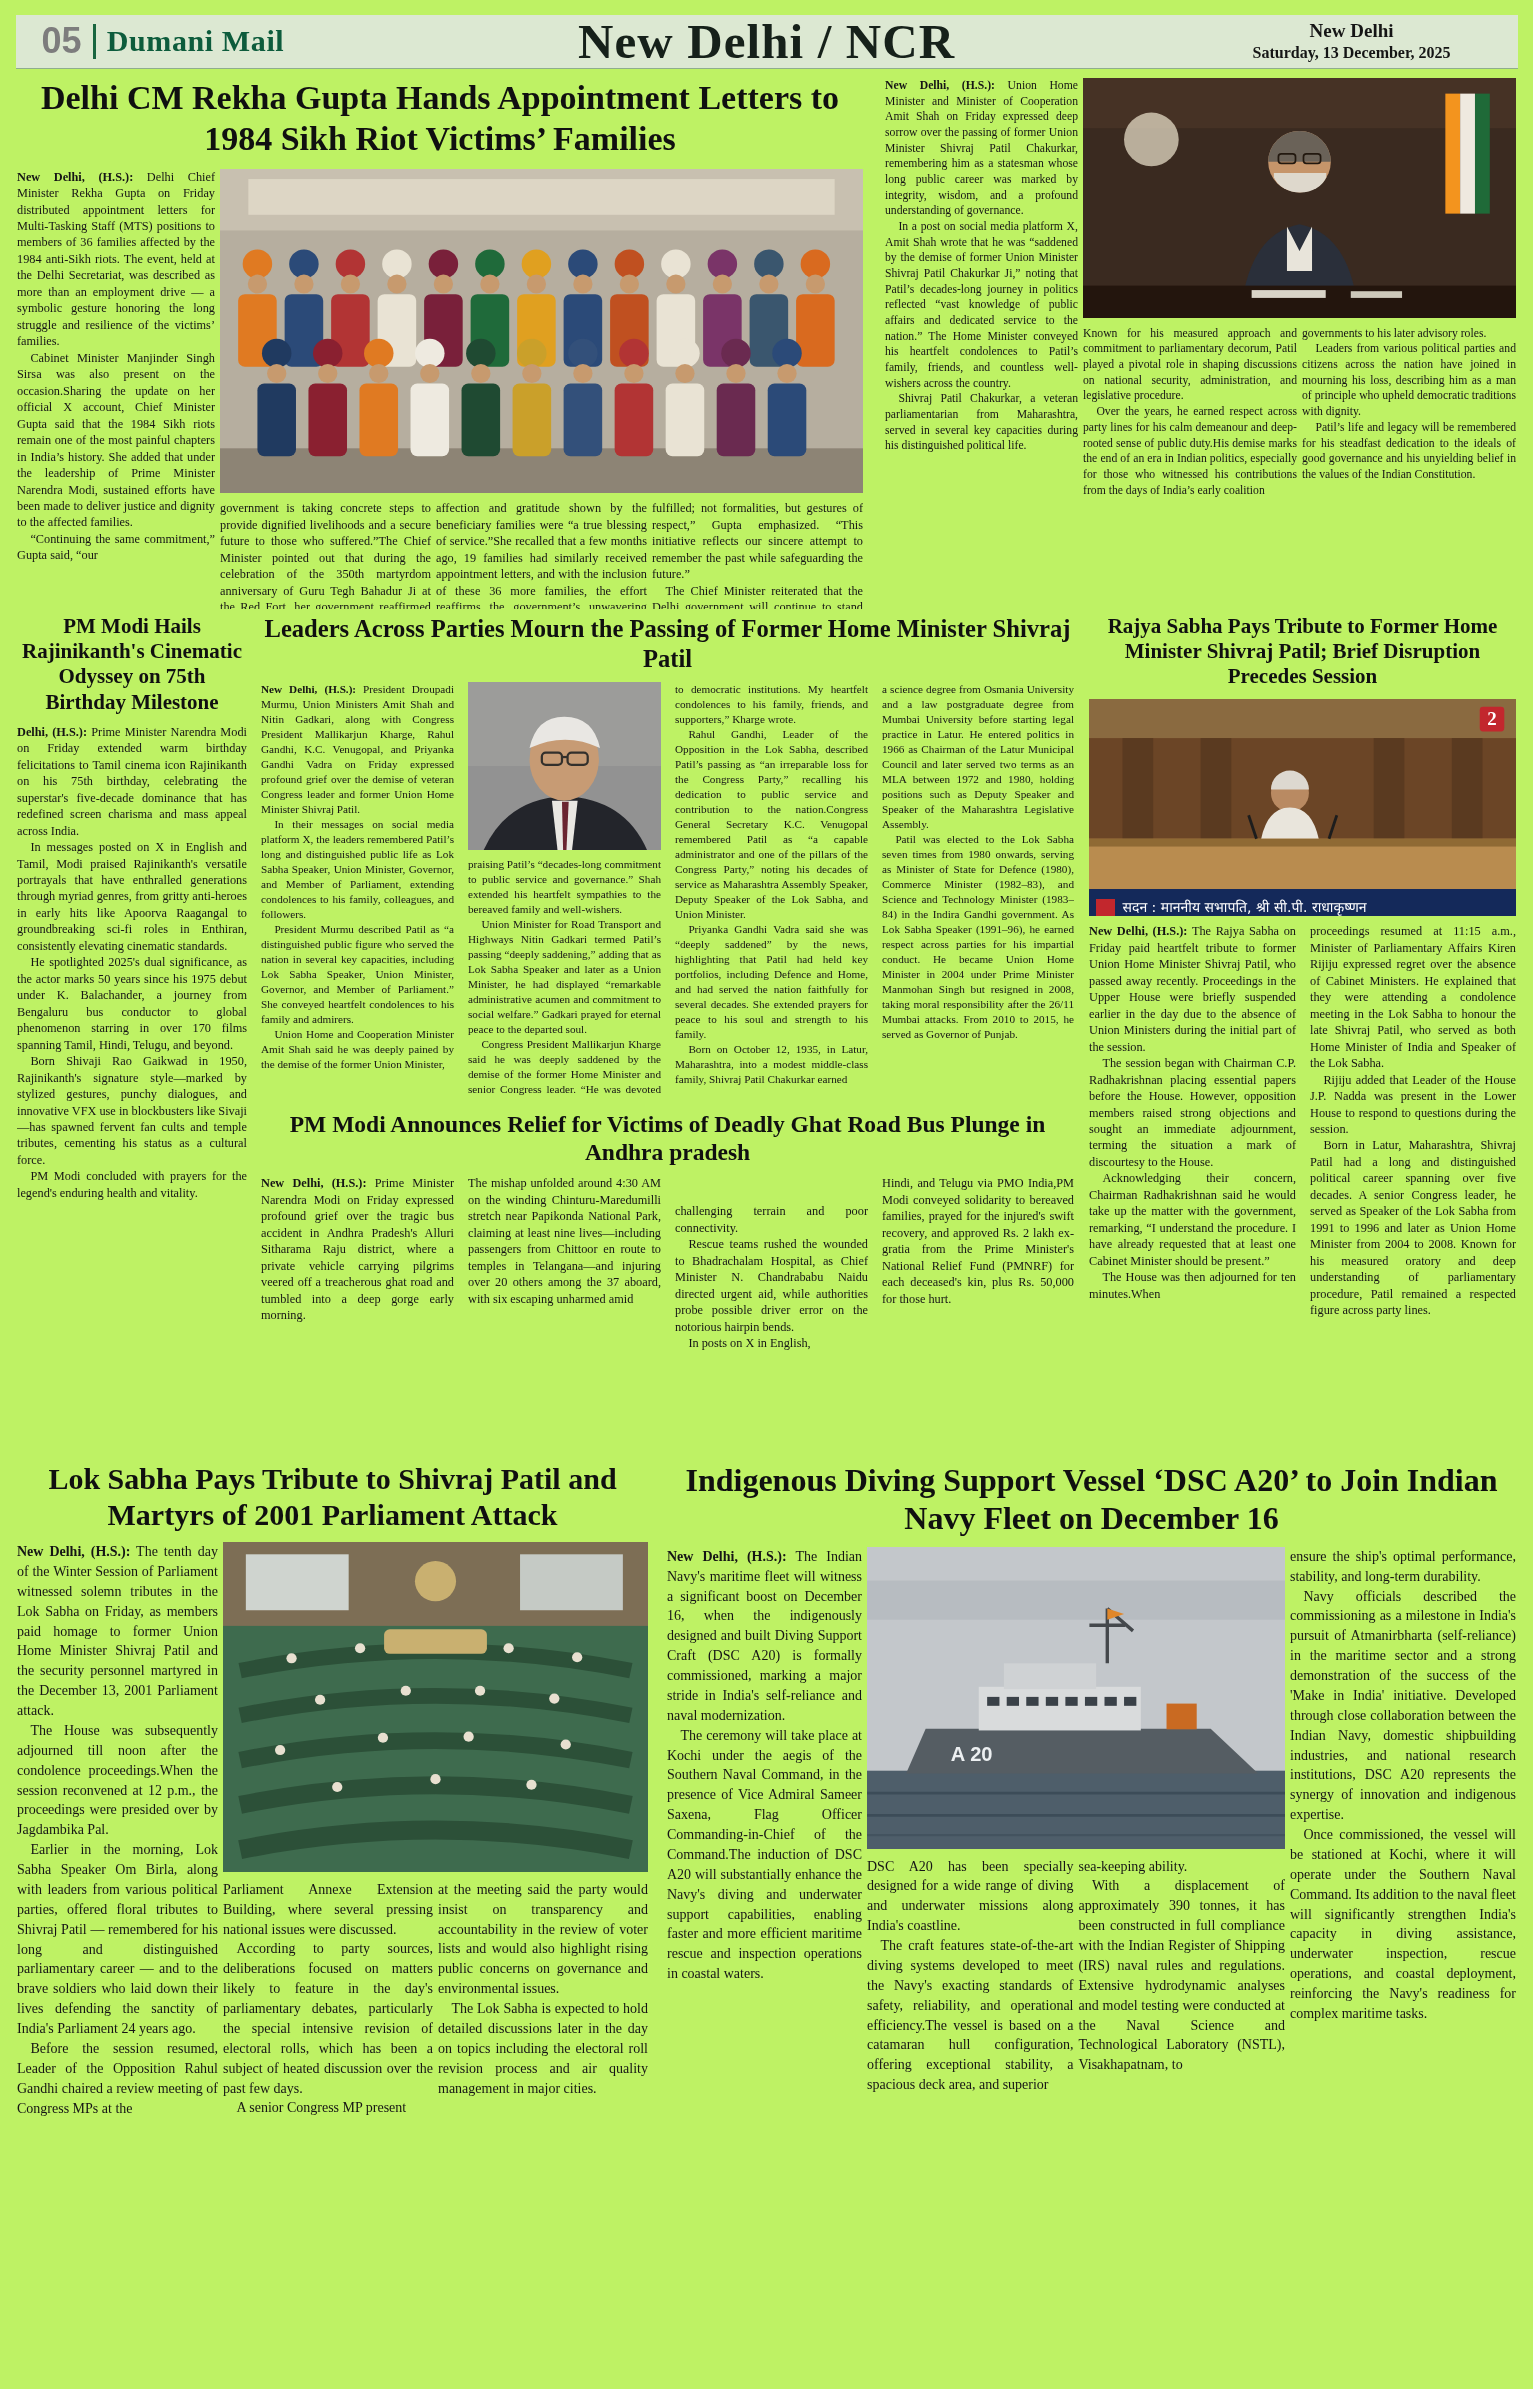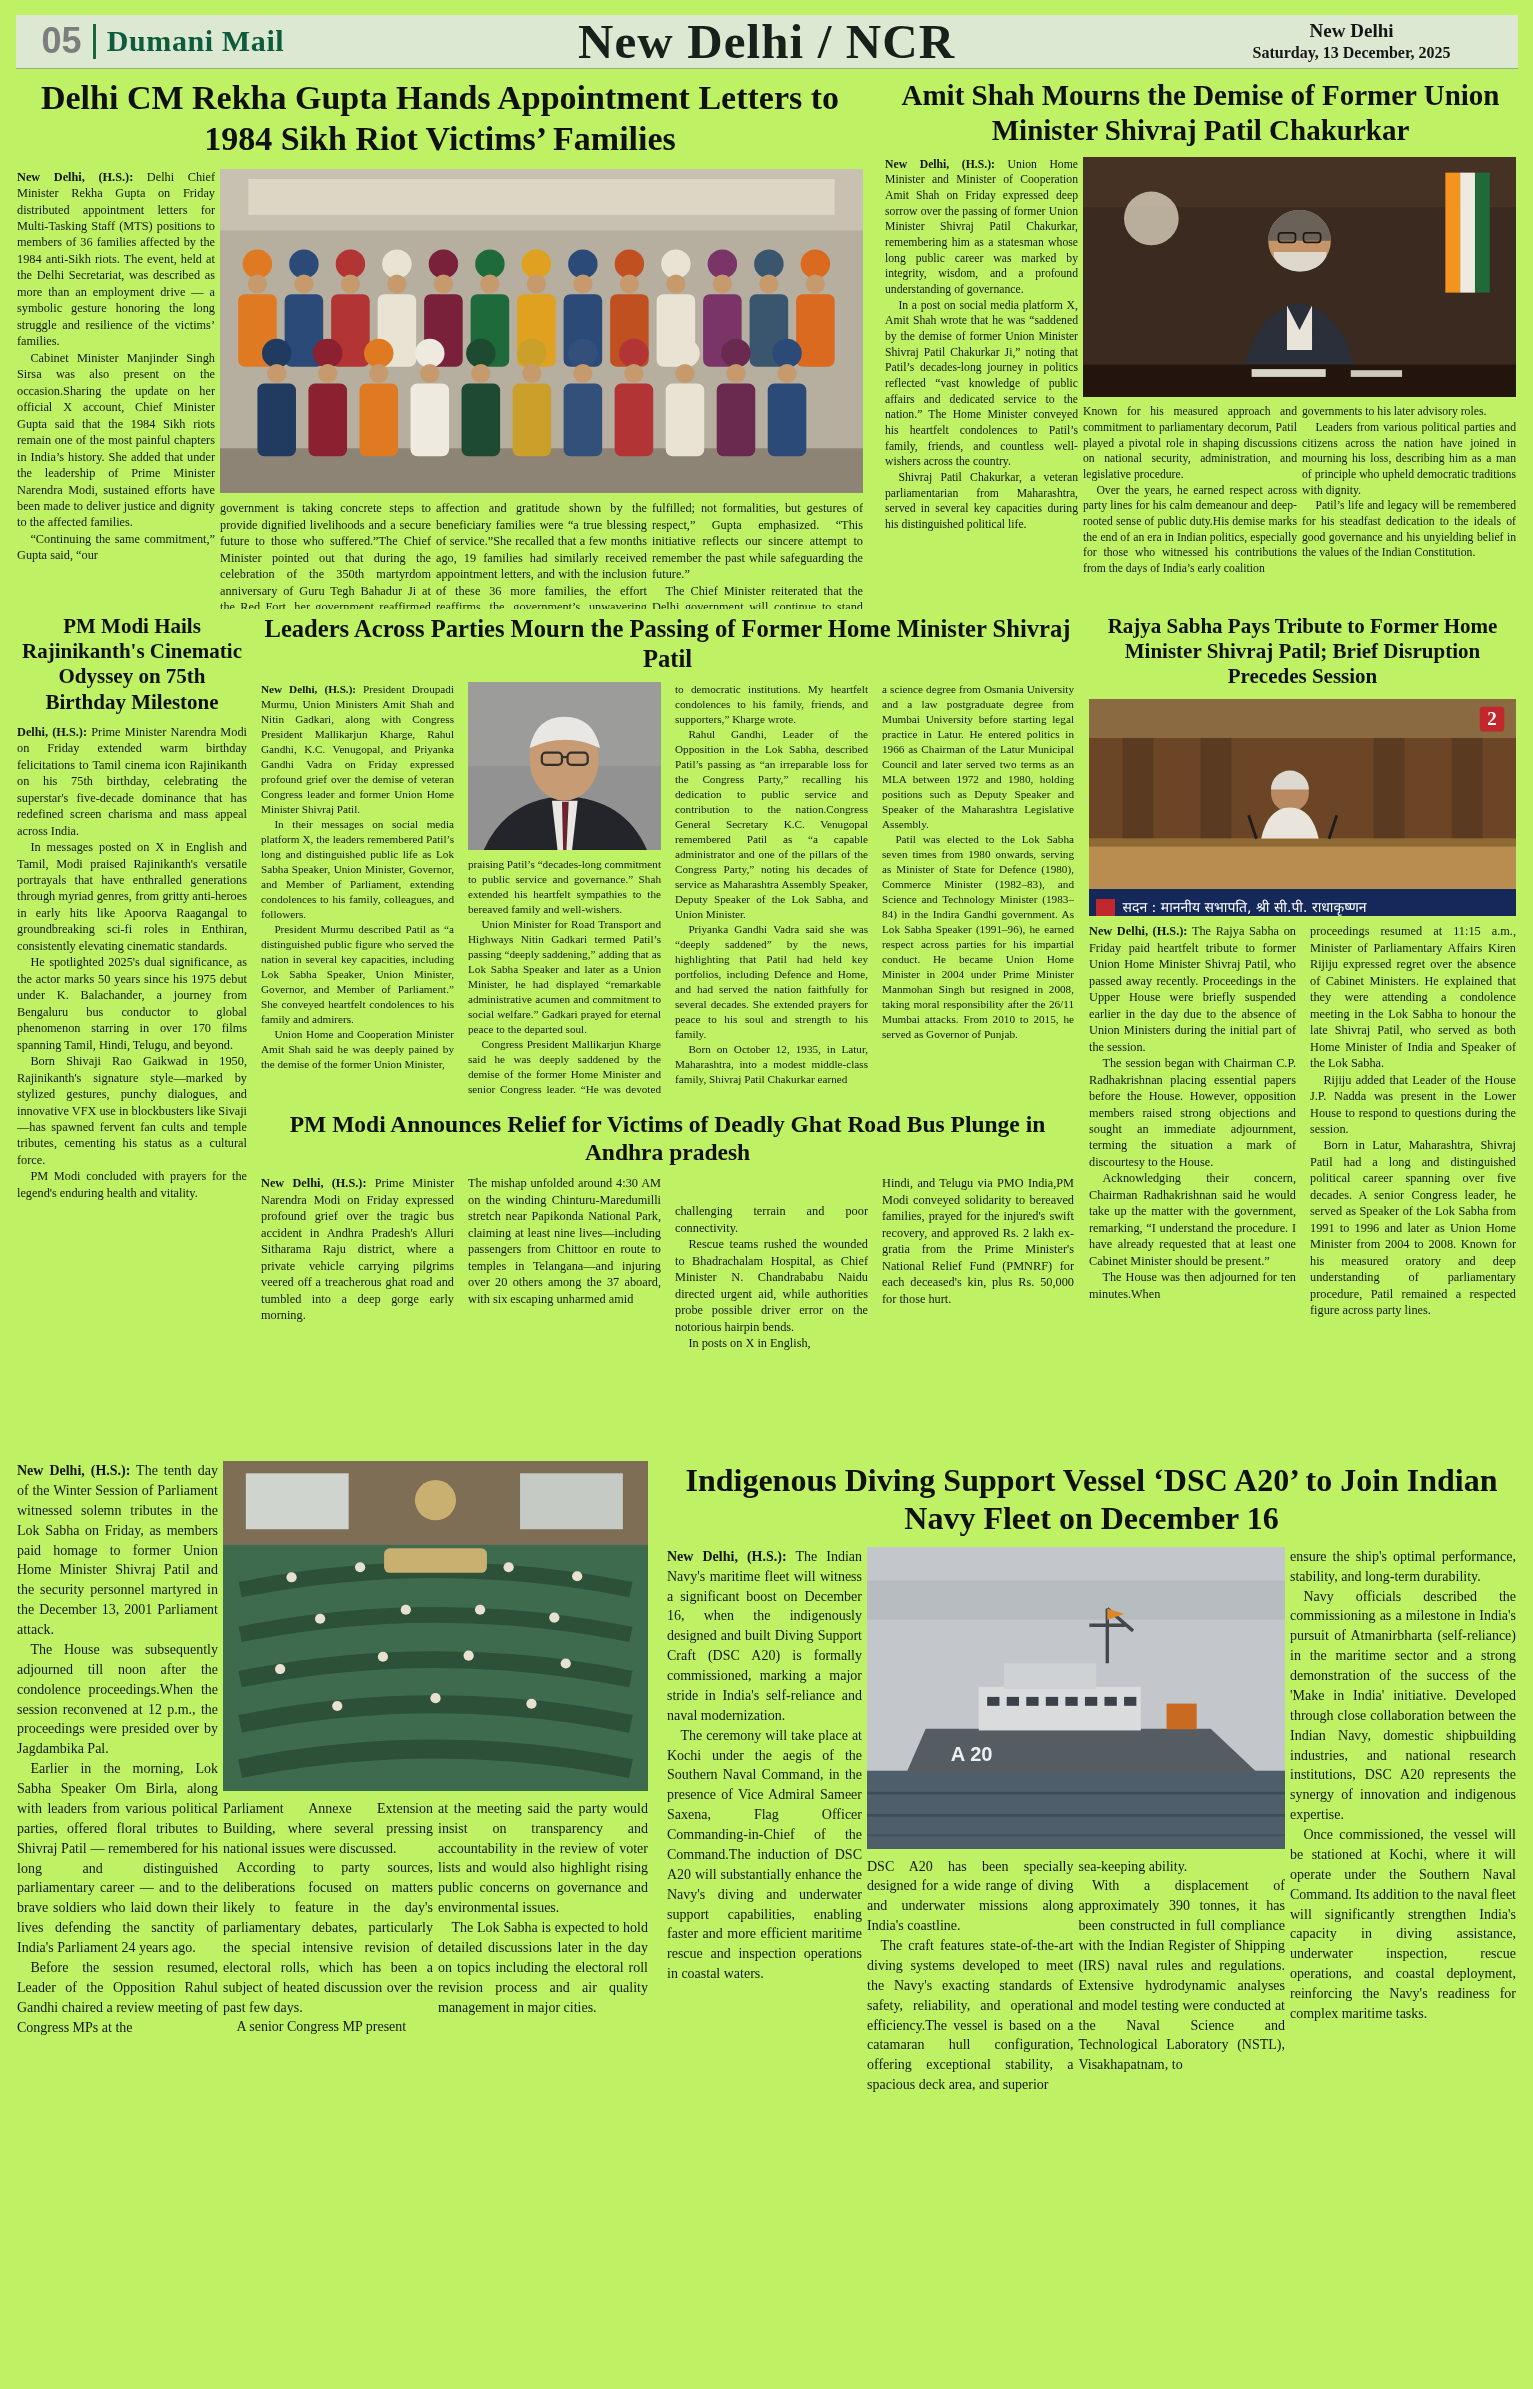--- a/index.html
+++ b/index.html
@@ -126,21 +126,20 @@
           <div class="col cont" style="flex:1;">
               <p>fulfilled; not formalities, but gestures of respect,” Gupta emphasized. “This initiative reflects our sincere attempt to remember the past while safeguarding the future.”</p>
               <p>The Chief Minister reiterated that the Delhi government will continue to stand with the victims’ families, ensuring opportunities for them to rebuild their lives with dignity and self-reliance.</p>
             </div>
         </div>
       </div>
     </div>
   </section>
 
   <section class="sec" id="sec-amitshah" style="left:885px; top:78px; width:631px; height:531px; font-size:11.7px;">
-    <h1 class="hl" style="font-size:29px;">Amit Shah Mourns the Demise of Former Union Minister Shivraj Patil Chakurkar</h1>
     <div class="cols">
       <div class="col" style="width:193px; flex:none;">
         <p><b class="dl">New Delhi, (H.S.):</b>
           <span>Union Home Minister and Minister of Cooperation Amit Shah on Friday expressed deep sorrow over the passing of former Union Minister Shivraj Patil Chakurkar, remembering him as a statesman whose long public career was marked by integrity, wisdom, and a profound understanding of governance.</span></p>
         <div class="more">
             <p>In a post on social media platform X, Amit Shah wrote that he was “saddened by the demise of former Union Minister Shivraj Patil Chakurkar Ji,” noting that Patil’s decades-long journey in politics reflected “vast knowledge of public affairs and dedicated service to the nation.” The Home Minister conveyed his heartfelt condolences to Patil’s family, friends, and countless well-wishers across the country.</p>
             <p>Shivraj Patil Chakurkar, a veteran parliamentarian from Maharashtra, served in several key capacities during his distinguished political life.</p>
           </div>
       </div>
       <div class="stack" style="flex:1;">
@@ -297,20 +296,21 @@
           <p>Rescue teams rushed the wounded to Bhadrachalam Hospital, as Chief Minister N. Chandrababu Naidu directed urgent aid, while authorities probe possible driver error on the notorious hairpin bends.</p>
           <p>In posts on X in English,</p>
         </div>
       <div class="col cont" style="flex:1;">
           <p>Hindi, and Telugu via PMO India,PM Modi conveyed solidarity to bereaved families, prayed for the injured's swift recovery, and approved Rs. 2 lakh ex-gratia from the Prime Minister's National Relief Fund (PMNRF) for each deceased's kin, plus Rs. 50,000 for those hurt.</p>
         </div>
     </div>
   </section>
 
   <section class="sec" id="sec-loksabha" style="left:17px; top:1461px; width:631px; height:910px; font-size:14px;">
+    <h1 class="hl" style="font-size:30px;">Lok Sabha Pays Tribute to Shivraj Patil and Martyrs of 2001 Parliament Attack</h1>
     <div class="cols">
       <div class="col" style="width:201px; flex:none; line-height:1.42;">
         <p><b class="dl">New Delhi, (H.S.):</b>
           <span>The tenth day of the Winter Session of Parliament witnessed solemn tributes in the Lok Sabha on Friday, as members paid homage to former Union Home Minister Shivraj Patil and the security personnel martyred in the December 13, 2001 Parliament attack.</span></p>
         <div class="more">
             <p>The House was subsequently adjourned till noon after the condolence proceedings.When the session reconvened at 12 p.m., the proceedings were presided over by Jagdambika Pal.</p>
             <p>Earlier in the morning, Lok Sabha Speaker Om Birla, along with leaders from various political parties, offered floral tributes to Shivraj Patil — remembered for his long and distinguished parliamentary career — and to the brave soldiers who laid down their lives defending the sanctity of India's Parliament 24 years ago.</p>
             <p>Before the session resumed, Leader of the Opposition Rahul Gandhi chaired a review meeting of Congress MPs at the</p>
           </div>
       </div>

